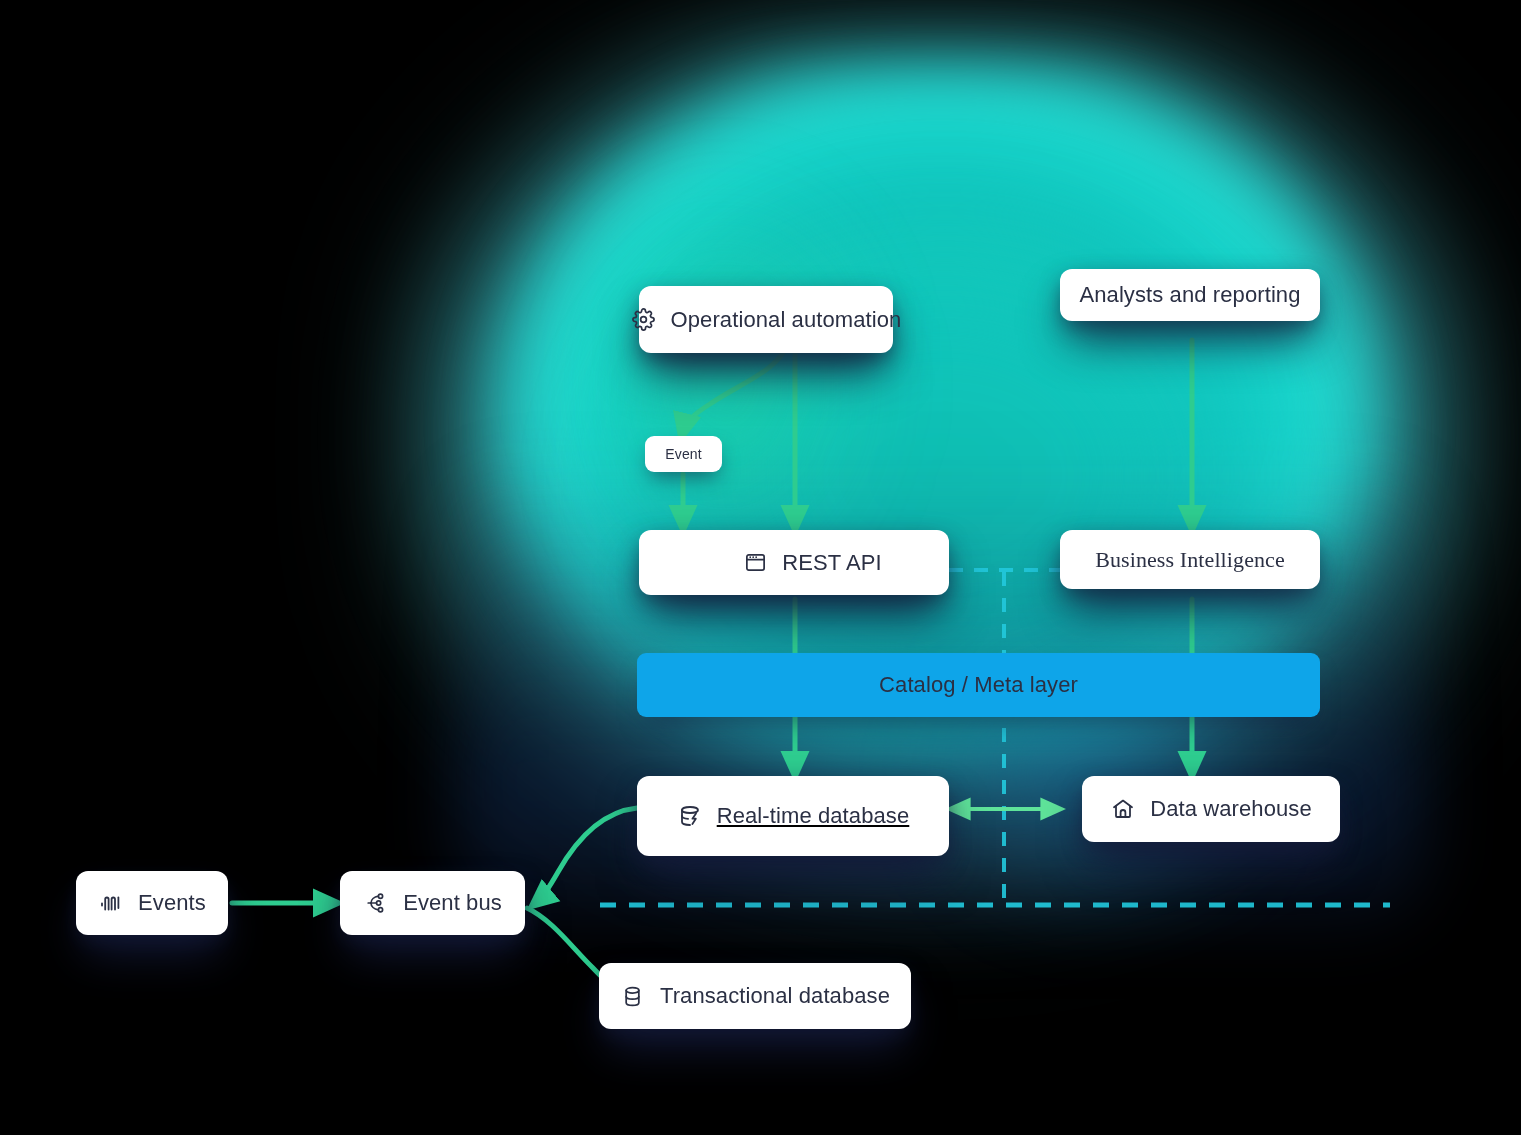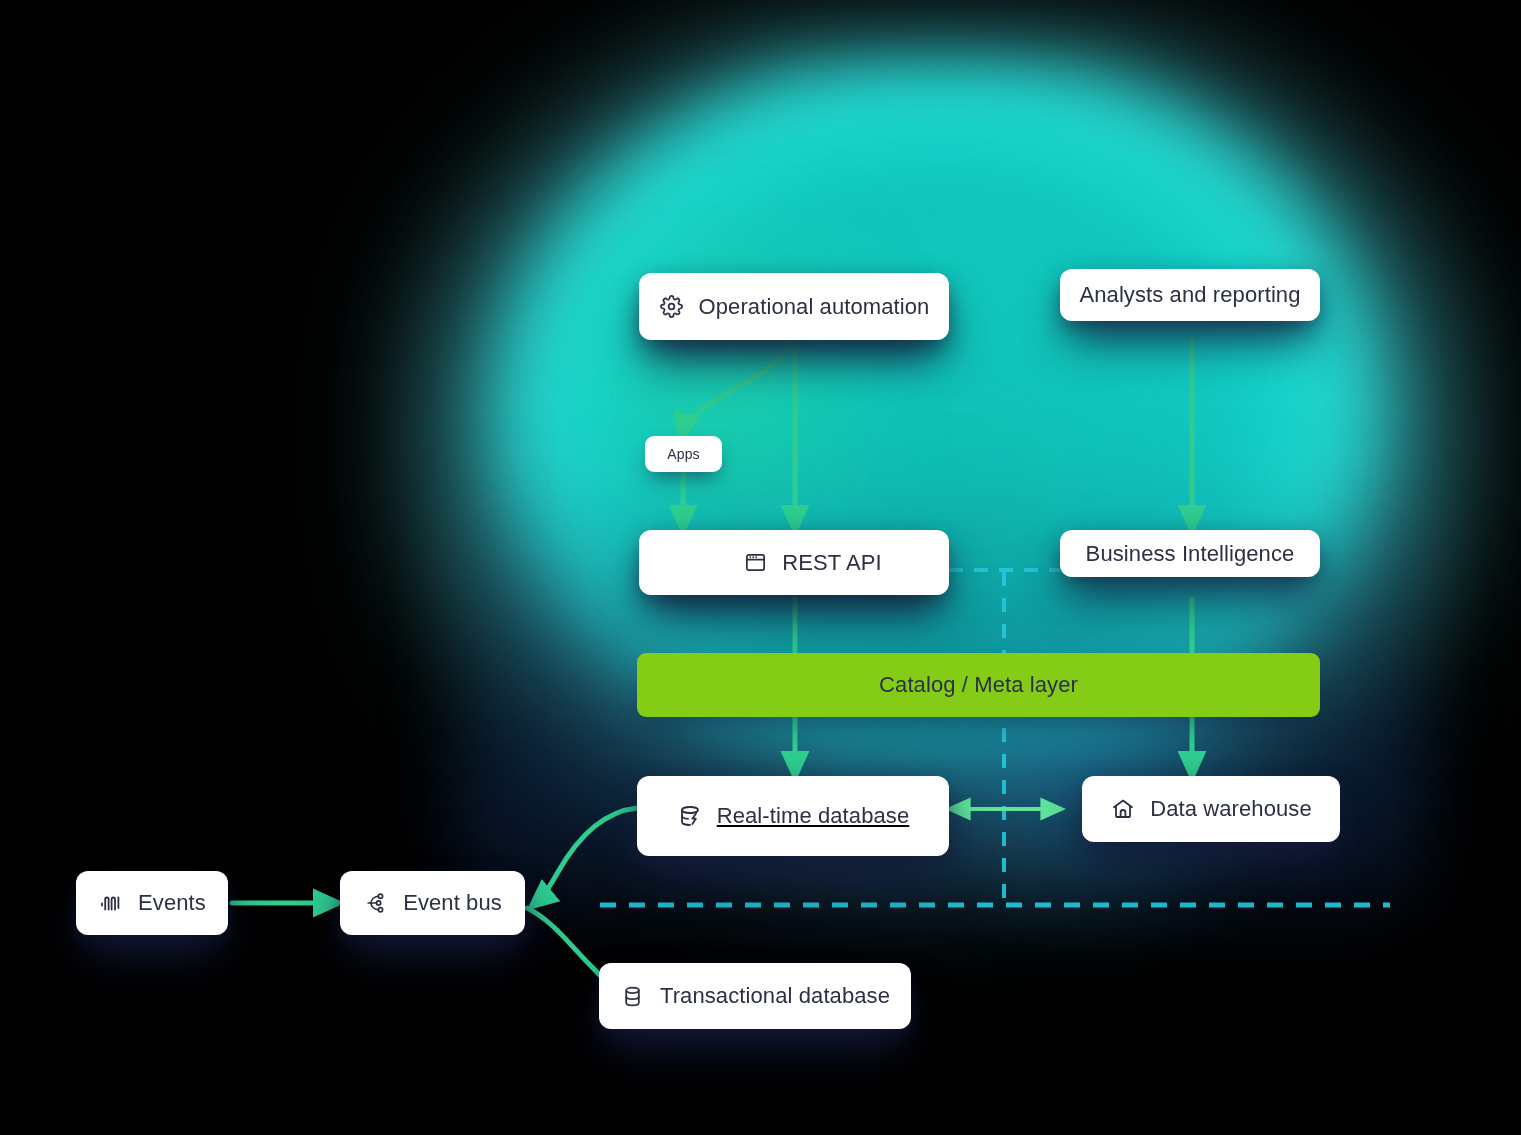--- a/index.html
+++ b/index.html
@@ -127,30 +127,30 @@
     display: flex;
     align-items: center;
     justify-content: center;
     width: 26px;
     height: 26px;
     flex: 0 0 26px;
   }
   .node .ico svg { display: block; }
 
   
-  #node-operational-automation { left: 639px; top: 273px; width: 310px; height: 67px; }
+  #node-operational-automation { left: 639px; top: 286px; width: 254px; height: 67px; }
   #node-analysts-reporting     { left: 1060px; top: 269px; width: 260px; height: 52px; }
   #node-apps                   { left: 645px; top: 436px; width: 77px; height: 36px;
                                  border-radius: 9px; gap: 0;
                                  box-shadow: 0 10px 20px -5px rgba(20,26,58,0.55); }
   #node-apps .label            { font-size: 14px; }
   #node-rest-api               { left: 639px; top: 530px; width: 310px; height: 65px; padding-left: 36px; }
-  #node-business-intelligence  { left: 1060px; top: 530px; width: 260px; height: 47px; }
+  #node-business-intelligence  { left: 1060px; top: 530px; width: 260px; height: 59px; font-family: Liberation Serif, serif; }
   #node-catalog-meta-layer     { left: 637px; top: 653px; width: 683px; height: 64px;
-                                 background: #84cc16; border-radius: 9px;
+                                 background: #0ea5e9; border-radius: 9px;
                                  box-shadow: 0 14px 26px -10px rgba(20,26,58,0.55); }
   #node-realtime-database      { left: 637px; top: 776px; width: 312px; height: 80px; text-decoration: underline; }
   #node-data-warehouse         { left: 1062px; top: 776px; width: 258px; height: 66px; margin-left: 20px; }
   #node-events                 { left: 76px; top: 871px; width: 152px; height: 64px; }
   #node-event-bus              { left: 340px; top: 871px; width: 185px; height: 64px; }
   #node-transactional-database { left: 599px; top: 963px; width: 312px; height: 66px; }
 </style>
 </head>
 <body>
 
@@ -210,21 +210,21 @@
     </svg>
   </span>
   <span class="label">Operational automation</span>
 </div>
 
 <div class="node" id="node-analysts-reporting">
   <span class="label">Analysts and reporting</span>
 </div>
 
 <div class="node" id="node-apps">
-  <span class="label">Apps</span>
+  <span class="label">Event</span>
 </div>
 
 <div class="node" id="node-rest-api">
   <span class="ico">
     <svg width="23" height="23" viewBox="0 0 24 24" fill="none" stroke="#2b3044" stroke-width="1.8" stroke-linecap="round" stroke-linejoin="round">
       <rect x="3" y="4" width="18" height="16" rx="2"></rect>
       <line x1="3" y1="9" x2="21" y2="9"></line>
       <circle cx="6.5" cy="6.5" r="0.9" fill="#2b3044" stroke="none"></circle>
       <circle cx="9.6" cy="6.5" r="0.9" fill="#2b3044" stroke="none"></circle>
       <circle cx="12.7" cy="6.5" r="0.9" fill="#2b3044" stroke="none"></circle>

